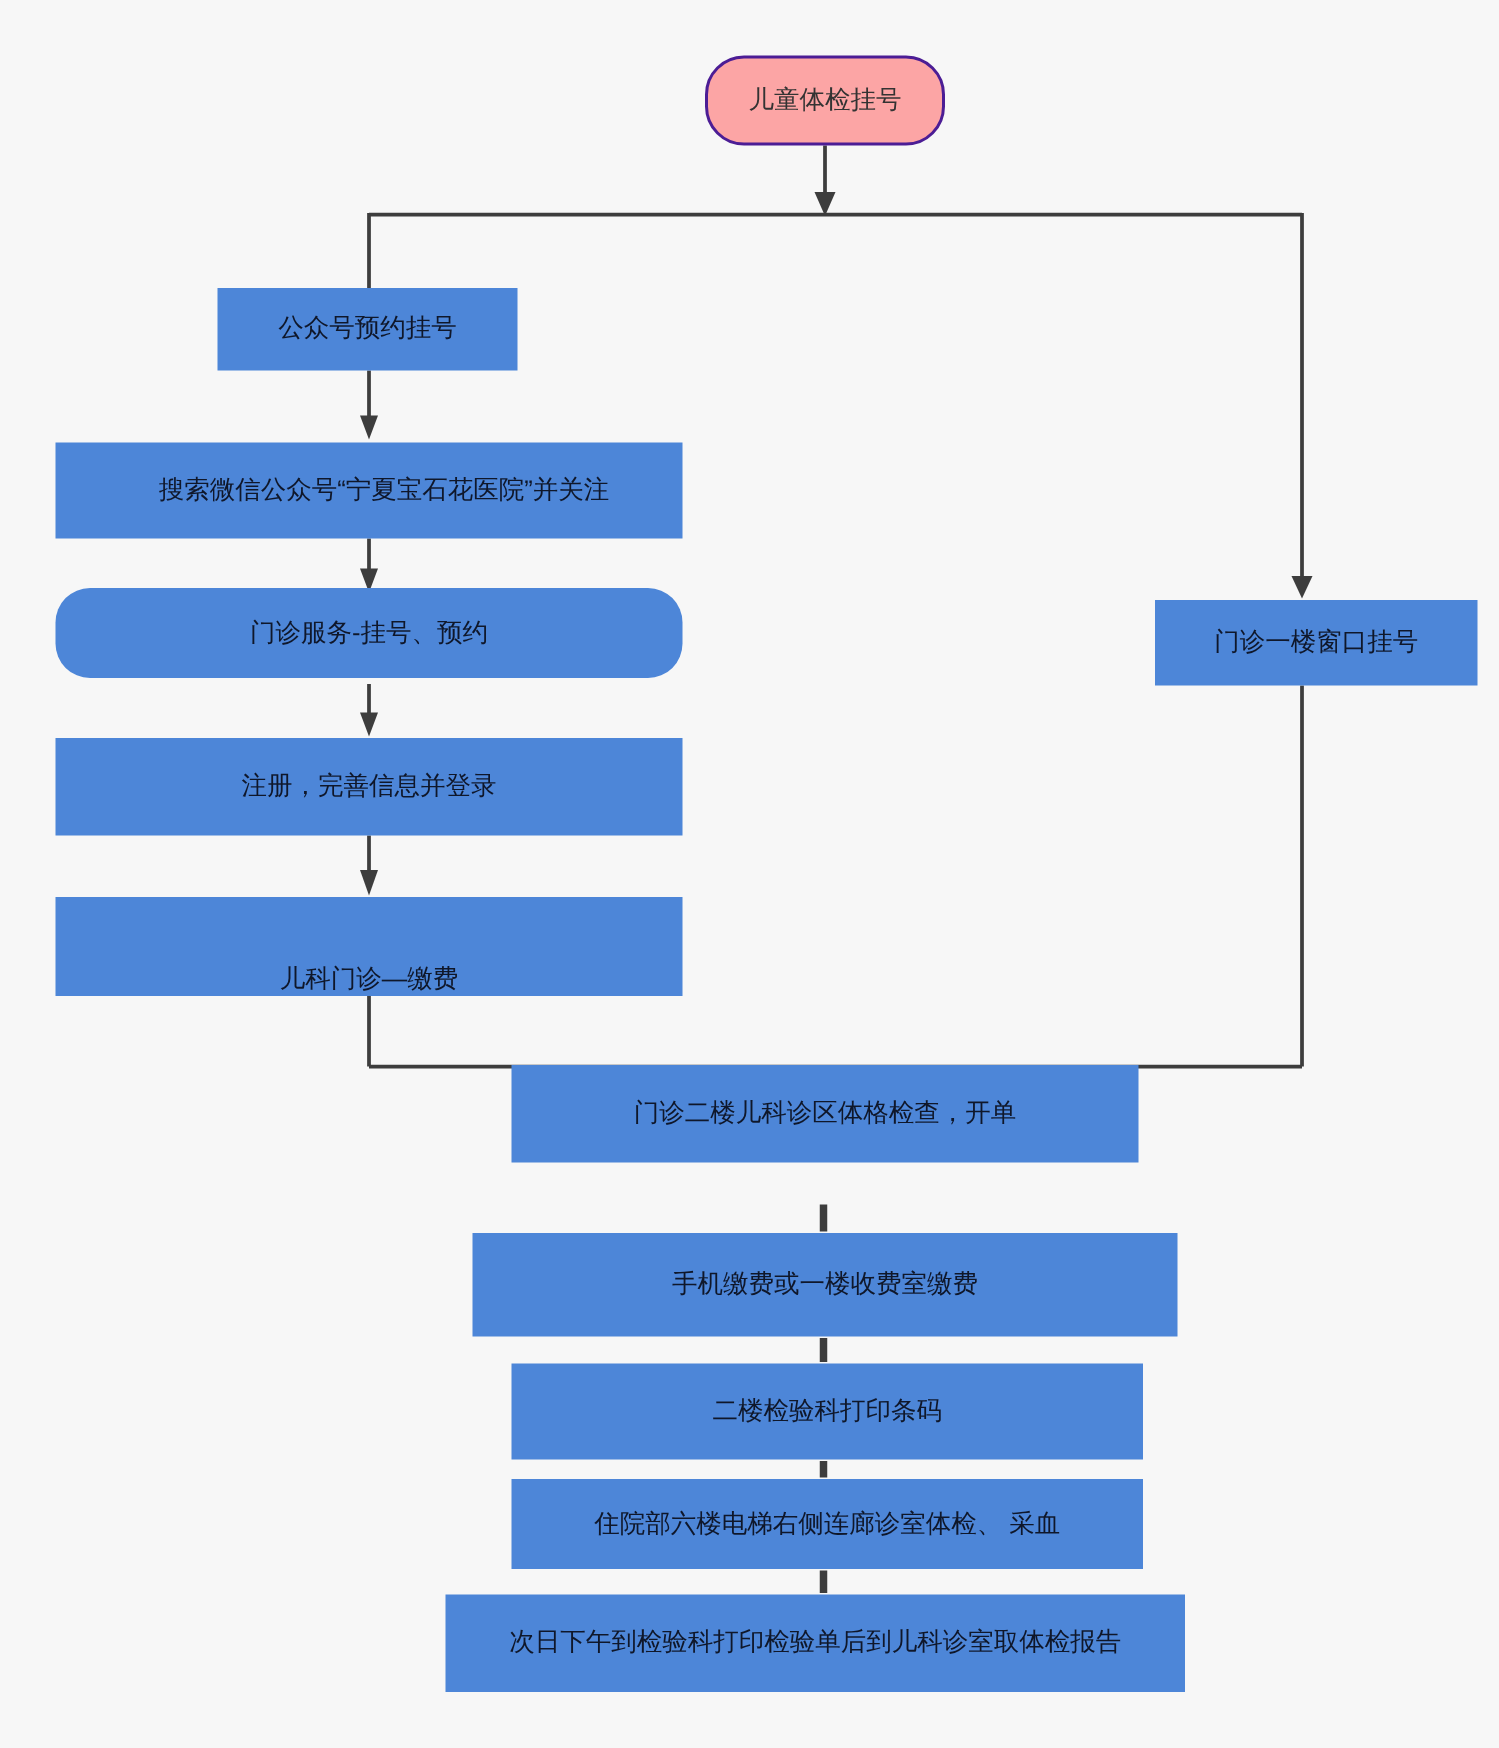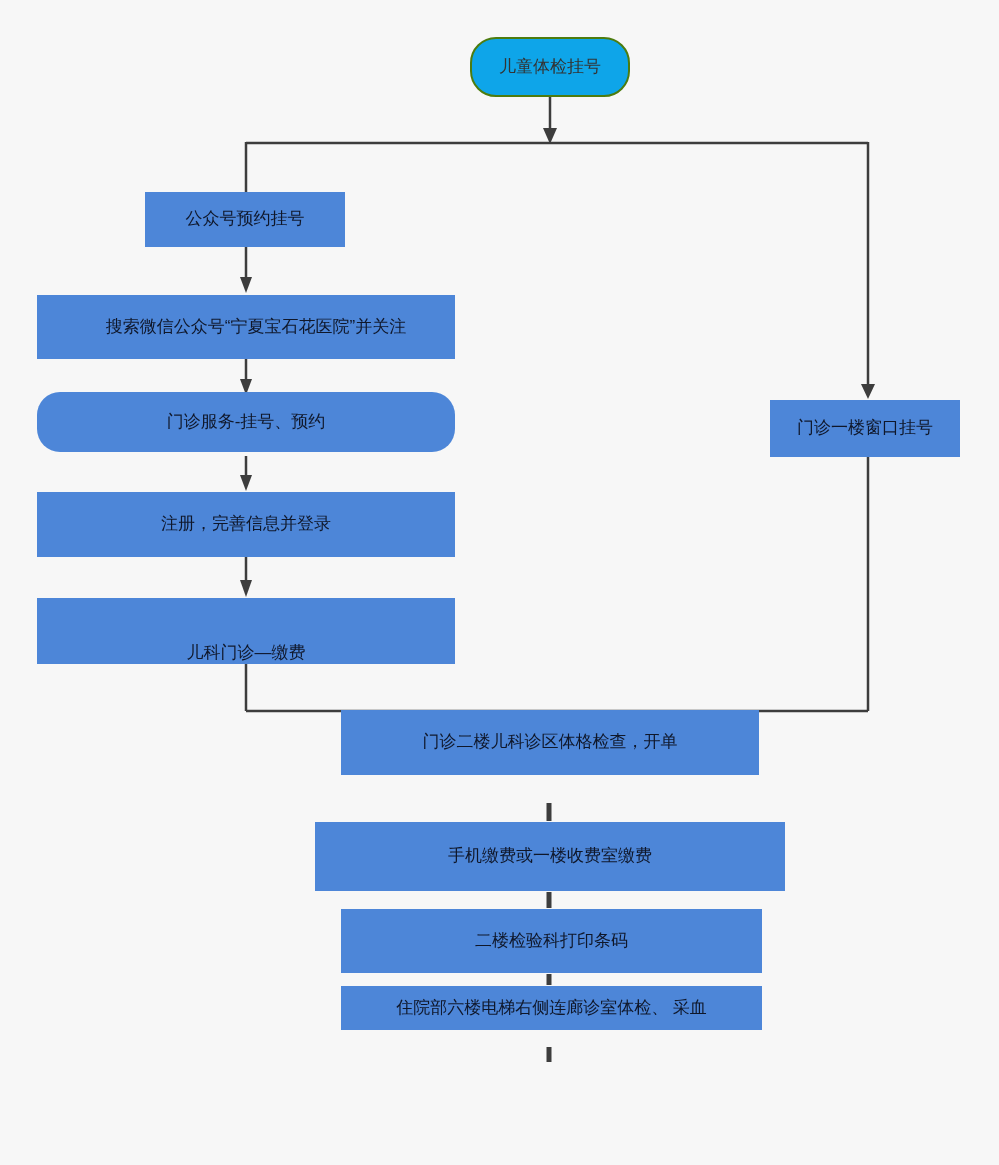--- a/index.html
+++ b/index.html
@@ -31,23 +31,23 @@
     box-sizing: border-box;
     font-size: 17px;
     line-height: 1.3;
     padding: 0 6px;
   }
   .node.process {
     background: #4d86d8;
     color: #0f172a;
   }
   .node.terminator {
-    background: #0ea5e9;
+    background: #fca5a5;
     color: #333333;
-    border: 2px solid #4d7c0f;
+    border: 2px solid #4c1d95;
     border-radius: 26px;
   }
 </style>
 </head>
 <body>
 
 <div class="canvas">
 
   <svg class="connectors" width="999" height="1165" viewBox="0 0 999 1165" fill="none" stroke="#3d3d3d" stroke-width="2.5">
 
@@ -96,30 +96,33 @@
   <div class="node process" style="left:37px; top:392px; width:418px; height:60px;border-radius:23px;">
     <span>门诊服务-挂号、预约</span>
   </div>
   <div class="node process" style="left:37px; top:492px; width:418px; height:65px;">
     <span>注册，完善信息并登录</span>
   </div>
   <div class="node process" style="left:37px; top:598px; width:418px; height:66px;align-items:flex-end;">
     <span>儿科门诊—缴费</span>
   </div>
 
-  <div class="node process" style="left:770px; top:400px; width:190px; height:57px;">
+  <div class="node process" style="left:770px; top:400px; width:215px; height:57px;">
     <span>门诊一楼窗口挂号</span>
   </div>
 
   <div class="node process" style="left:341px; top:710px; width:418px; height:65px;">
     <span>门诊二楼儿科诊区体格检查，开单</span>
   </div>
   <div class="node process" style="left:315px; top:822px; width:470px; height:69px;">
     <span>手机缴费或一楼收费室缴费</span>
   </div>
   <div class="node process" style="left:341px; top:909px; width:421px; height:64px;">
     <span>二楼检验科打印条码</span>
   </div>
-  <div class="node process" style="left:341px; top:986px; width:421px; height:44px;">
+  <div class="node process" style="left:341px; top:986px; width:421px; height:60px;">
     <span>住院部六楼电梯右侧连廊诊室体检、 采血</span>
+  </div>
+  <div class="node process" style="left:297px; top:1063px; width:493px; height:65px;">
+    <span>次日下午到检验科打印检验单后到儿科诊室取体检报告</span>
   </div>
 
 </div>
 
 </body></html>

